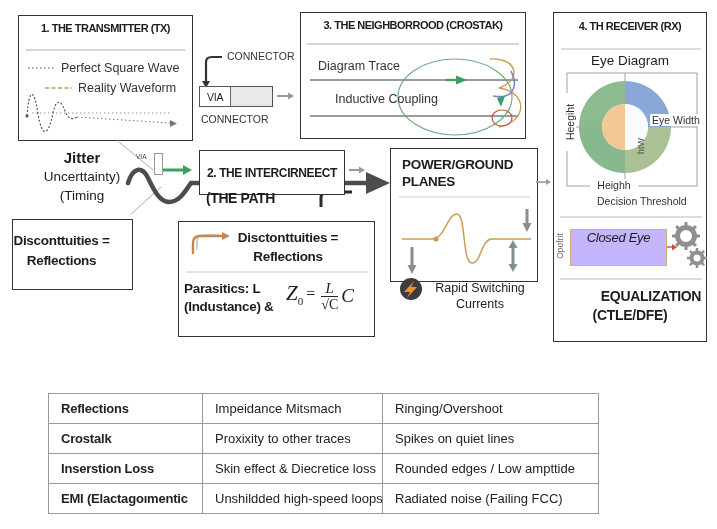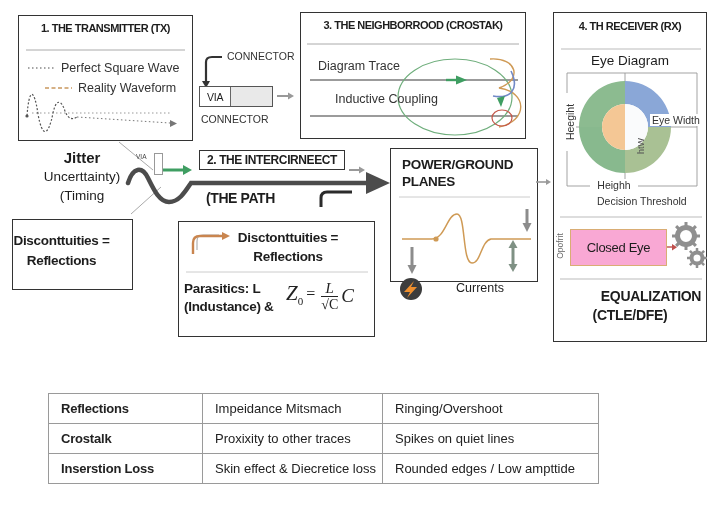--- a/index.html
+++ b/index.html
@@ -11,22 +11,22 @@
   .title{font-weight:bold;font-size:11px;letter-spacing:-0.5px;text-align:center;}
   .lbl{font-size:12.5px;color:#333;}
   .sm{font-size:10.5px;color:#333;}
   .b13{font-weight:bold;font-size:13.5px;letter-spacing:-0.3px;}
   .center{text-align:center;}
   .vlabel{transform:rotate(-90deg);transform-origin:center;text-align:center;}
   .whitebg{background:#fff;padding:0 2px;}
   .viabox{position:absolute;z-index:3;display:flex;border:1px solid #555;background:#fff;box-sizing:border-box;}
   .viacell1{width:31px;display:flex;align-items:center;justify-content:center;font-size:10.5px;letter-spacing:-0.3px;}
   .viacell2{width:42px;background:#e9e9e9;border-left:1px solid #666;}
-  .closedeye{position:absolute;z-index:3;border:1px solid #d9ad74;background:#f9a8d4;display:flex;
-             align-items:center;justify-content:center;font-size:13px;letter-spacing:-0.3px;box-sizing:border-box;}
+  .closedeye{position:absolute;z-index:3;border:1px solid #d9ad74;background:#c4b5fd;display:flex;
+             justify-content:center;font-size:13px;letter-spacing:-0.3px;box-sizing:border-box;font-style:italic;}
   .smallvia{position:absolute;z-index:3;border:1px solid #999;background:#fff;box-sizing:border-box;}
   .interbox{position:absolute;z-index:3;border:1.5px solid #333;background:#fff;display:flex;
             align-items:center;justify-content:center;font-weight:bold;font-size:12px;letter-spacing:-0.4px;box-sizing:border-box;}
   .frm{display:flex;align-items:flex-start;font-family:"Liberation Serif",serif;color:#222;}
   .frm i{font-style:italic;}
   .frac{display:flex;flex-direction:column;align-items:center;margin:0 3px;line-height:1;}
   .frac .den{border-top:1.4px solid #222;padding-top:1px;}
   table.sigtable{position:absolute;left:48px;top:393px;z-index:3;border-collapse:collapse;table-layout:fixed;width:550px;}
   table.sigtable td{border:1px solid #9a9a9a;height:29px;padding:0 0 0 12px;font-size:13px;color:#222;vertical-align:middle;white-space:nowrap;overflow:hidden;}
   table.sigtable td.c1{font-weight:bold;letter-spacing:-0.2px;}
@@ -190,29 +190,30 @@
 
   <div class="t center" style="left:28px;top:148px;width:108px;line-height:19px;">
     <div style="font-weight:bold;font-size:15px;">Jitter</div>
     <div style="font-size:13.5px;">Uncerttainty)</div>
     <div style="font-size:13.5px;">(Timing</div>
   </div>
 
   <div class="t" style="left:136px;top:153px;font-size:6.5px;color:#444;">VIA</div>
   <div class="smallvia" style="left:154px;top:153px;width:9px;height:22px;"></div>
 
-  <div class="interbox" style="left:199px;top:150px;width:146px;height:20px;">
+  <div class="interbox" style="left:199px;top:150px;width:146px;height:45px;">
     <span>2. THE INTERCIRNEECT</span>
   </div>
   <div class="t" style="left:206px;top:190px;font-weight:bold;font-size:14px;letter-spacing:-0.4px;">(THE PATH</div>
 
   <div class="t b13" style="left:402px;top:157px;">POWER/GROUND</div>
   <div class="t b13" style="left:402px;top:174px;">PLANES</div>
 
   <div class="t center" style="left:428px;top:280px;width:104px;line-height:16px;font-size:12.5px;">
+    <div>Rapid Switching</div>
     <div>Currents</div>
   </div>
 
   <div class="t center" style="left:12px;top:231px;width:99px;line-height:20px;">
     <div class="b13">Disconttuities =</div>
     <div class="b13">Reflections</div>
   </div>
 
   <div class="t center" style="left:208px;top:228px;width:160px;line-height:19px;">
     <div class="b13">Disctonttuities =</div>
@@ -245,16 +246,21 @@
       <tr>
         <td class="c1">Crostalk</td>
         <td>Proxixity to other traces</td>
         <td>Spikes on quiet lines</td>
       </tr>
       <tr>
         <td class="c1">Inserstion Loss</td>
         <td>Skin effect &amp; Diecretice loss</td>
         <td>Rounded edges / Low ampttide</td>
       </tr>
+      <tr>
+        <td class="c1">EMI (Elactagoımentic</td>
+        <td>Unshildded high-speed loops</td>
+        <td>Radiated noise (Failing FCC)</td>
+      </tr>
     </tbody>
   </table>
 
 </div>
 
 </body></html>

